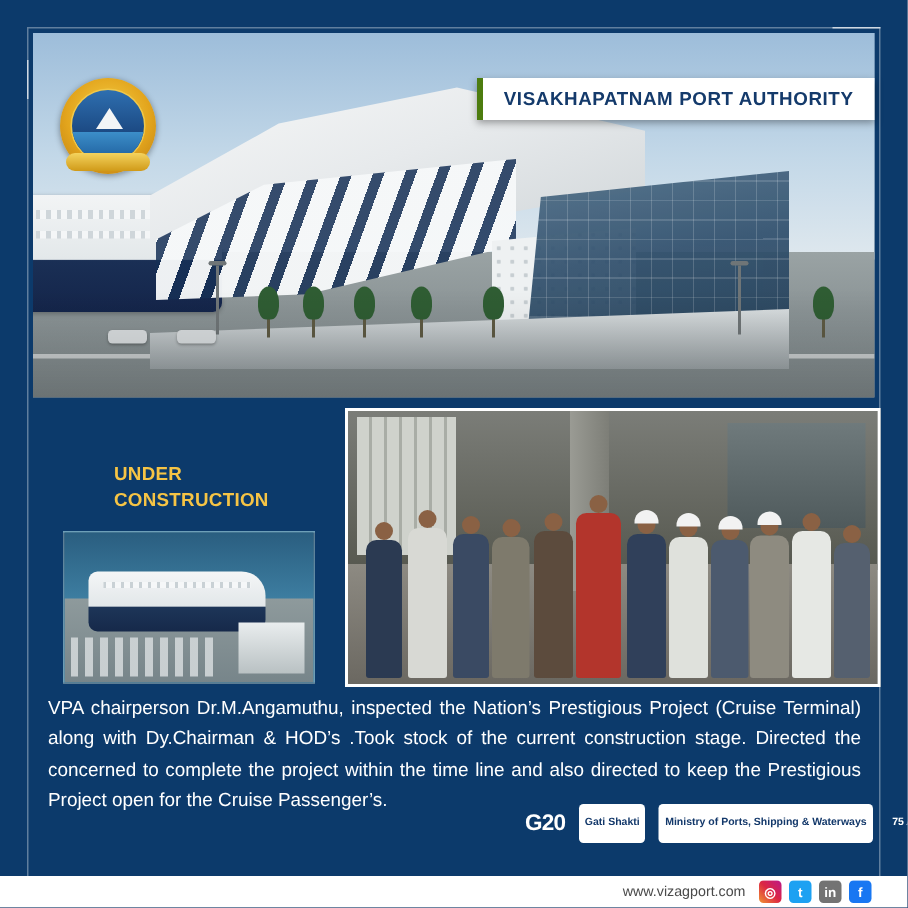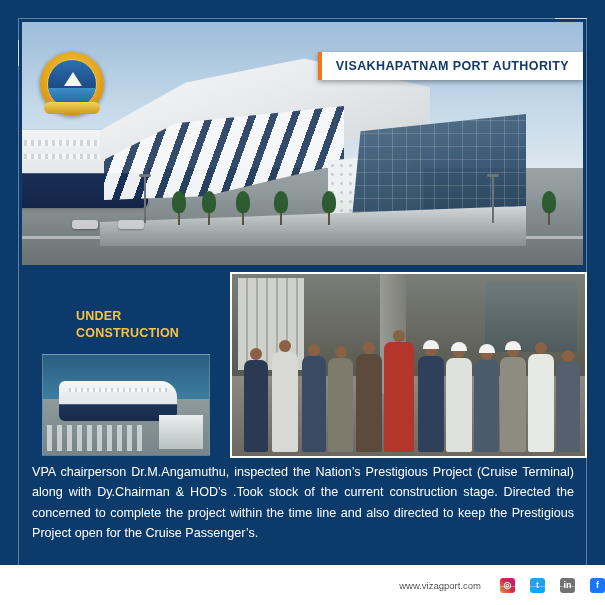--- a/index.html
+++ b/index.html
@@ -149,21 +149,21 @@
   }
   .emblem .ribbon{
     position:absolute;left:4px;bottom:2px;width:56px;height:12px;border-radius:6px;
     background:linear-gradient(180deg,#f4d35e,#d09a18);
   }
   
   .vpa-bar{
     position:absolute;right:22px;top:52px;z-index:30;
     background:#ffffff;
     padding:7px 14px 7px 14px;
-    border-left:4px solid #f97316;
+    border-left:4px solid #4d7c0f;
     box-shadow:0 2px 5px rgba(0,0,0,.35);
   }
   .vpa-bar span{
     display:block;
     font-size:12.5px;font-weight:bold;letter-spacing:.4px;
     color:#143a6b;white-space:nowrap;
   }
   
   .tick{position:absolute;z-index:41;background:rgba(255,255,255,.7);}
   
@@ -255,24 +255,24 @@
   .logo{
     height:24px;display:flex;align-items:center;justify-content:center;
     background:#ffffff;border-radius:3px;padding:1px 4px;
     font-size:7px;font-weight:bold;color:#13386a;text-align:center;line-height:1.05;
     white-space:nowrap;
   }
   .logo.g20{background:transparent;color:#ffffff;font-size:15px;letter-spacing:-.5px;padding:0;}
   .logo.az{background:transparent;color:#ffffff;font-size:7px;}
   
   .footer{
-    position:absolute;left:0;bottom:0;width:605px;height:40px;
+    position:absolute;left:0;bottom:0;width:605px;height:21px;
     background:#ffffff;
     display:flex;align-items:center;justify-content:flex-end;
-    padding-right:0;box-sizing:border-box;gap:15px;
+    padding-right:24px;box-sizing:border-box;gap:5px;
   }
   .footer .site{
     font-size:9.5px;color:#4a4a4a;margin-right:4px;
   }
   .sicon{
     width:15px;height:15px;border-radius:3px;
     display:flex;align-items:center;justify-content:center;
     color:#fff;font-size:9px;font-weight:bold;
   }
   .ig{background:linear-gradient(45deg,#f09433,#dc2743,#bc1888);}
@@ -405,20 +405,27 @@
           <span class="head"></span>
         </div>
       <div class="person" style="left:324px;width:24px;height:90px;background:#55606f;">
           <span class="head"></span>
         </div>
     </div>
   </div>
 
   <div class="body-text">VPA chairperson Dr.M.Angamuthu, inspected the Nation’s Prestigious Project (Cruise Terminal) along with Dy.Chairman &amp; HOD’s .Took stock of the current construction stage. Directed the concerned to complete the project within the time line and also directed to keep the Prestigious Project open for the Cruise Passenger’s.</div>
 
+  <div class="logos">
+    <div class="logo g20">G20</div>
+    <div class="logo">Gati Shakti</div>
+    <div class="logo">Ministry of Ports, Shipping &amp; Waterways</div>
+    <div class="logo az">75 Azadi Ka Amrit Mahotsav</div>
+
+  </div>
 
   <div class="footer">
     <span class="site">www.vizagport.com</span>
     <span class="sicon ig">◎</span>
     <span class="sicon tw">t</span>
     <span class="sicon li">in</span>
     <span class="sicon fb">f</span>
   </div>
 
   <div class="thin-border"></div>

